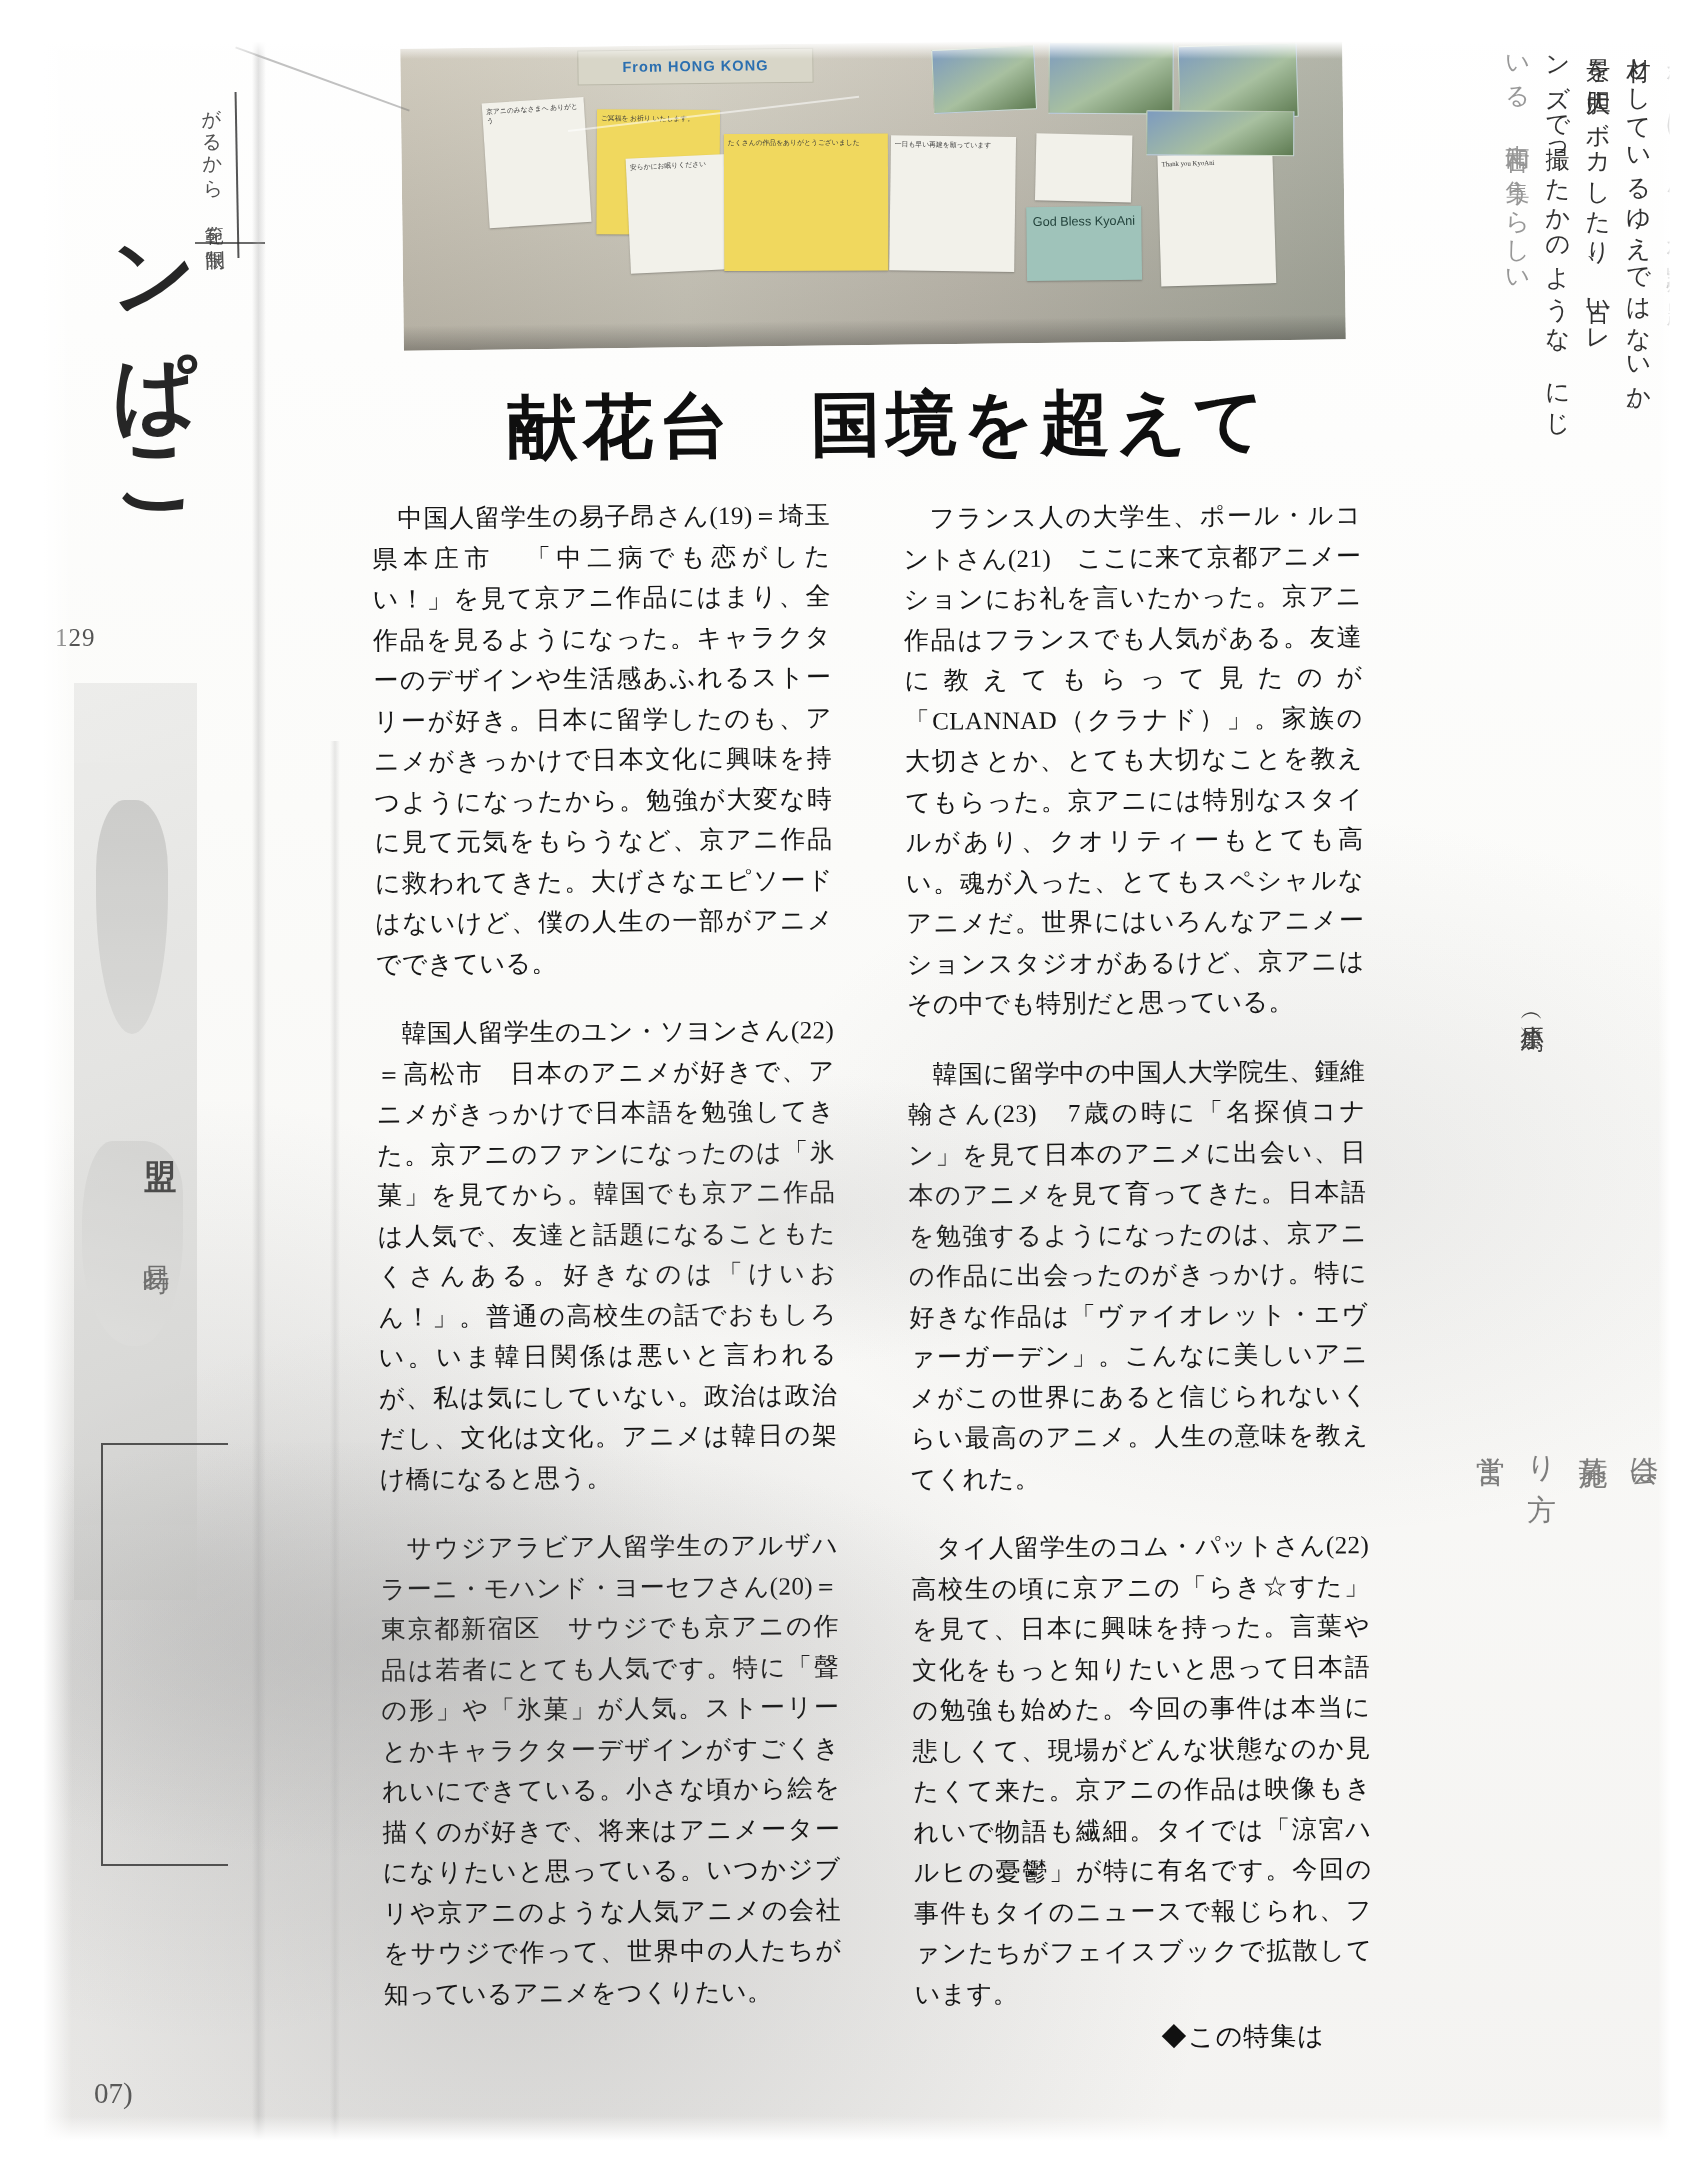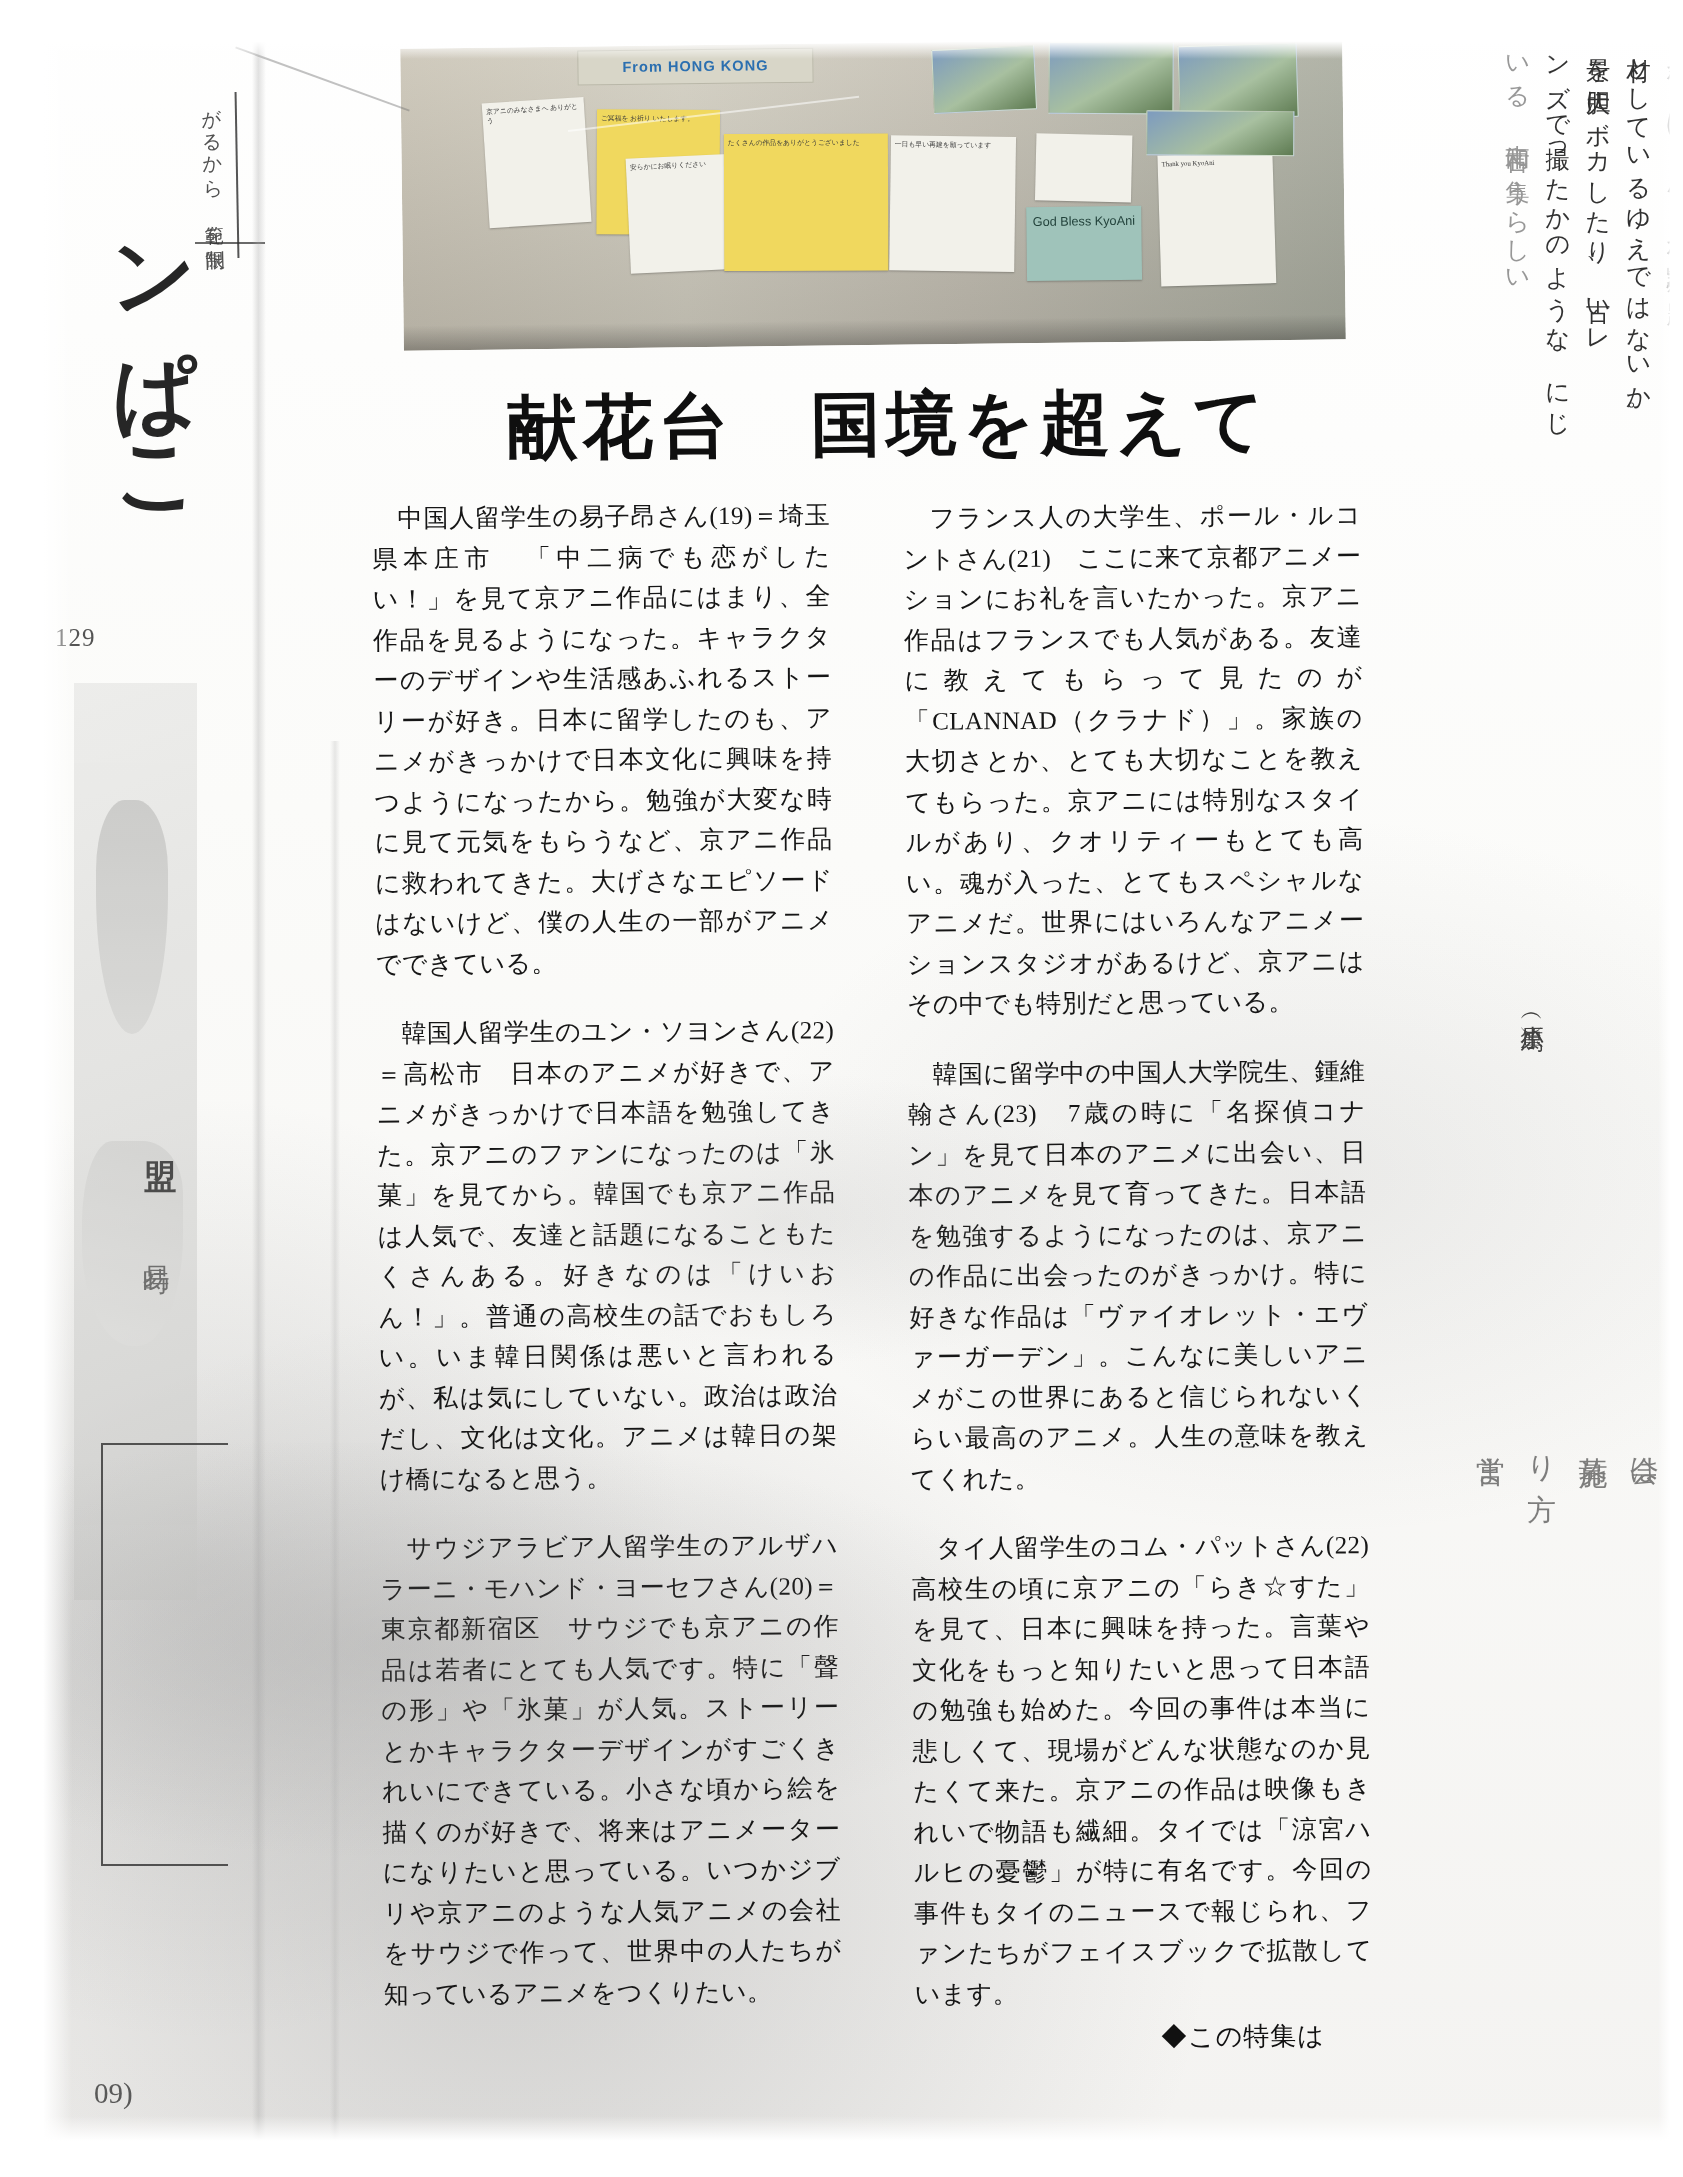--- a/index.html
+++ b/index.html
@@ -359,21 +359,21 @@
   </div>
   <div class="page-num">129</div>
 
   <div class="left-photo">
     <div class="left-photo-shape"></div>
     <div class="left-photo-shape2"></div>
   </div>
   <div class="left-v-label">盟</div>
   <div class="left-v-label2">易時</div>
   <div class="left-frame"></div>
-  <div class="left-bottom-num">09)</div>
+  <div class="left-bottom-num">07)</div>
 
   <div class="vert-fold"></div>
   <div class="vert-fold2"></div>
 
   <div class="photo-wrap">
     <div class="photo"></div>
 
     <div class="banner">From HONG KONG</div>
 
     <div class="pnote white" style="left:84px;  top:53px;  width:94px;  height:117px; transform:rotate(-3deg);">京アニのみなさまへ ありがとう</div>

